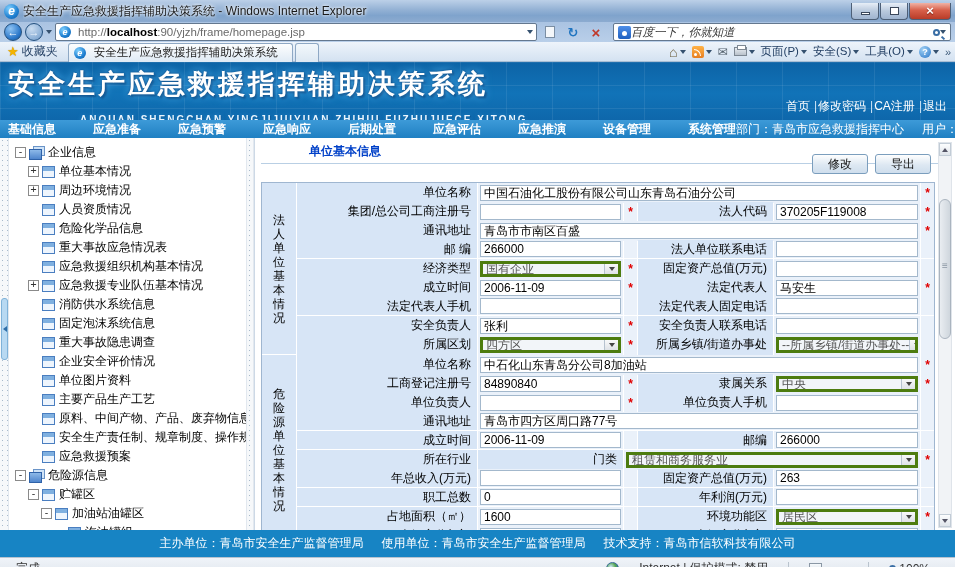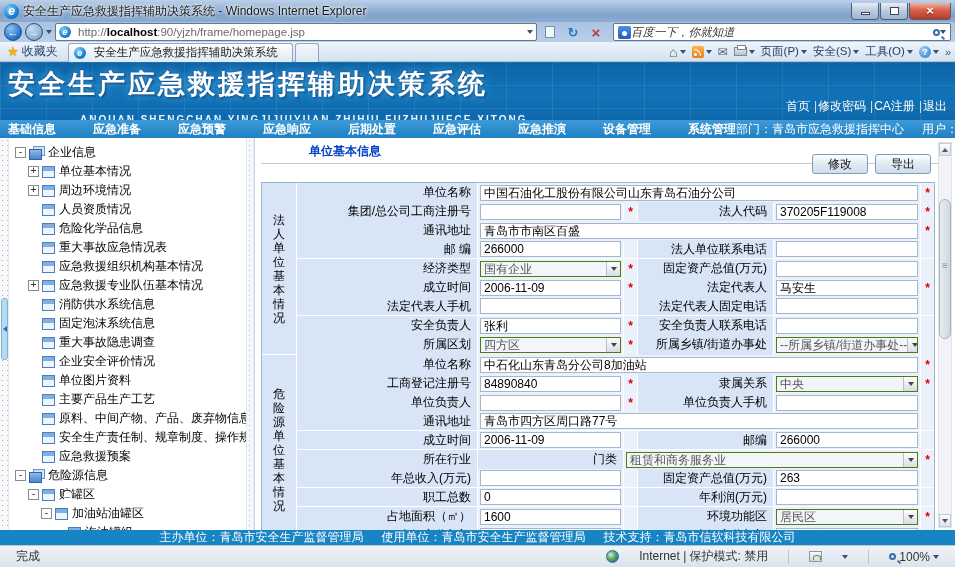--- a/index.html
+++ b/index.html
@@ -135,39 +135,39 @@
   .rows { flex:1; display:flex; flex-direction:column; }
   .frow { display:grid; grid-template-columns:180px 145px 13px 135px 1fr 13px; column-gap:1px; height:18px; margin-bottom:1px; }
   .c-label { background:#d7e5f6; text-align:right; padding-right:6px; line-height:18px; overflow:hidden; white-space:nowrap; }
   .c-sub { background:#d7e5f6; text-align:right; padding-right:6px; line-height:18px; }
   .c-val { background:#eaf1fa; display:flex; align-items:center; padding:0 2px; overflow:hidden; }
   .c-star { background:#eaf1fa; color:#e00000; font-weight:bold; text-align:center; line-height:20px; }
   .span4 { grid-column:2/6; }
   .span3 { grid-column:3/6; }
   .finput { flex:1; height:16px; line-height:15px; background:#fff; border:1px solid #a3b8cc; padding:0 3px;
     white-space:nowrap; overflow:hidden; color:#000; }
-  .fselect { flex:1; height:16px; background:#f2f5f9; border:1px solid #4d7c0f; display:flex; align-items:center;
+  .fselect { flex:1; height:16px; background:#f2f5f9; border:3px solid #4d7c0f; display:flex; align-items:center;
     padding-left:3px; color:#555; white-space:nowrap; overflow:hidden; }
   .selarr { margin-left:auto; width:14px; height:14px; flex:none; border-left:1px solid #b6c2cf;
     background:linear-gradient(180deg,#fdfdfd,#d9dde3); display:flex; align-items:center; justify-content:center; }
   .selarr::after { content:""; width:0; height:0; border-left:3px solid transparent; border-right:3px solid transparent; border-top:4px solid #444; }
 
   
   .vscroll { position:absolute; top:4px; right:3px; bottom:2px; width:14px; background:#f1f3f6; border:1px solid #dfe4ea; }
   .sarrow { position:absolute; left:0; width:12px; height:13px; background:linear-gradient(180deg,#fcfdfe,#dfe4ea);
     border:1px solid #c2ccd6; display:flex; align-items:center; justify-content:center; }
   .sarrow.up { top:0; } .sarrow.down { bottom:0; }
   .sarrow.up::after { content:""; border-left:3px solid transparent; border-right:3px solid transparent; border-bottom:4px solid #556; }
   .sarrow.down::after { content:""; border-left:3px solid transparent; border-right:3px solid transparent; border-top:4px solid #556; }
   .sthumb { position:absolute; left:0; top:56px; width:12px; height:140px; border:1px solid #aab4bf; border-radius:6px;
     background:linear-gradient(90deg,#e9edf1,#cfd6dd); }
   .sthumb::after { content:"≡"; position:absolute; left:2px; top:60px; color:#8b97a3; font-size:10px; }
 
   
-  .footerbar { height:15px; background:#1784c4; color:#fff; display:flex; align-items:center; justify-content:center;
+  .footerbar { height:27px; background:#1784c4; color:#fff; display:flex; align-items:center; justify-content:center;
     gap:18px; white-space:nowrap; overflow:hidden; font-size:12px; }
   .statusbar { height:22px; background:linear-gradient(180deg,#f0f4f9,#dce3eb); border-top:1px solid #b8c4d0;
     display:flex; align-items:center; padding:0 16px; color:#333; }
   .statusleft { flex:1; }
   .statusright { display:flex; align-items:center; gap:20px; white-space:nowrap; }
   .globe { width:13px; height:13px; border-radius:50%; flex:none;
     background:radial-gradient(circle at 35% 35%,#cfe8ff,#57a84f 45%,#2a6fae 80%); border:1px solid #3a6a9a; }
   .vdiv { width:1px; height:14px; background:#b9c3cd; }
   .gauge { width:13px; height:11px; background:linear-gradient(180deg,#f7fafc,#cfd8e0); border:1px solid #8a97a5; position:relative; }
   .gauge::after { content:""; position:absolute; left:3px; top:3px; width:6px; height:4px; border-radius:50% 50% 0 0; border:1px solid #5a9a3f; border-bottom:none; }

